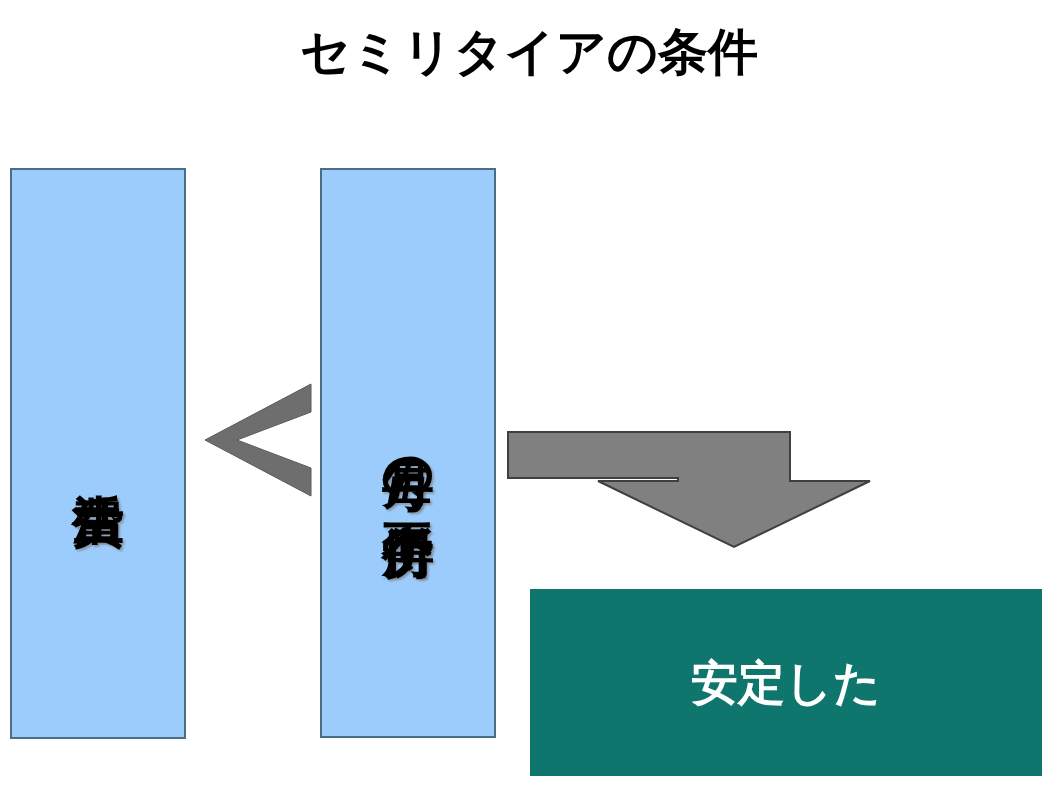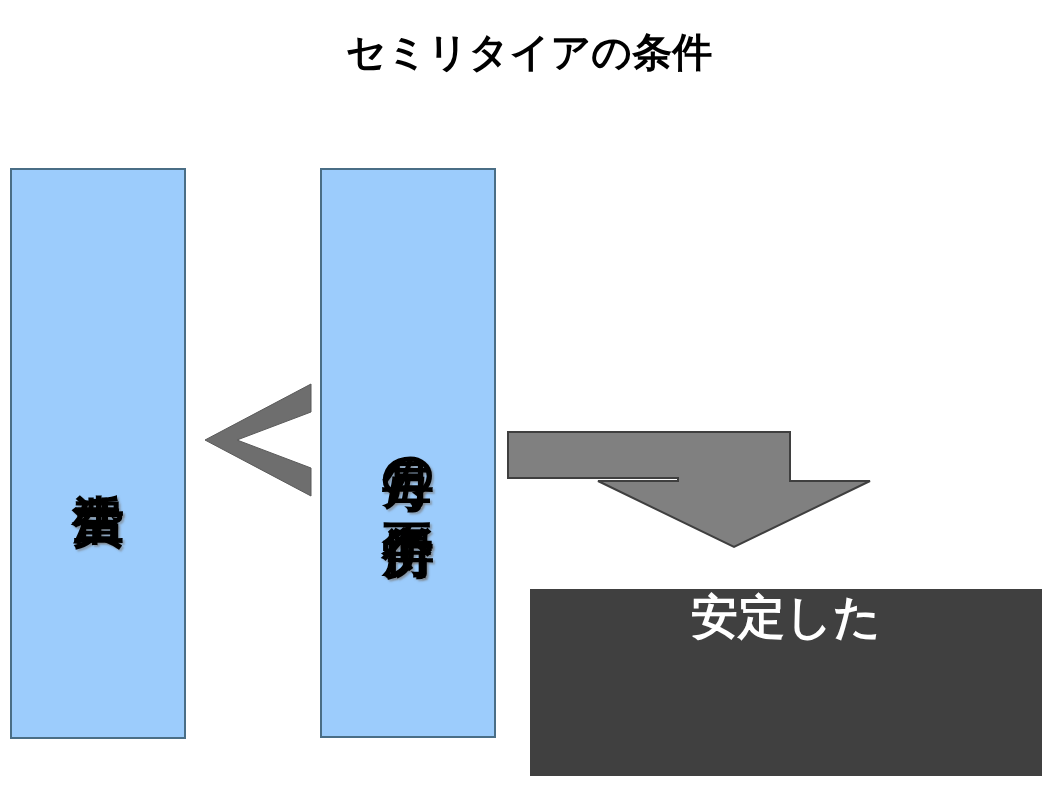--- a/index.html
+++ b/index.html
@@ -15,21 +15,21 @@
     font-family: "Liberation Sans", "DejaVu Sans", sans-serif;
   }
 
   
   #slide-title {
     position: absolute;
     left: 0;
     top: 22px;
     width: 1058px;
     text-align: center;
-    font-size: 40px;
+    font-size: 50px;
     font-weight: bold;
     line-height: 60px;
     color: #000000;
     letter-spacing: 0px;
     white-space: nowrap;
   }
 
   
   .blue-box {
     position: absolute;
@@ -87,25 +87,25 @@
     height: 120px;
   }
 
   
   #result-box {
     position: absolute;
     left: 530px;
     top: 589px;
     width: 512px;
     height: 187px;
-    background: #404040;
+    background: #0f766e;
     display: flex;
     flex-direction: column;
     align-items: center;
-    justify-content: space-between;
+    justify-content: center;
   }
   .result-line {
     color: #ffffff;
     font-weight: bold;
     font-size: 47px;
     line-height: 1.18;
     white-space: nowrap;
     letter-spacing: 0px;
   }
   #result-line-1 { font-size: 47px; }

